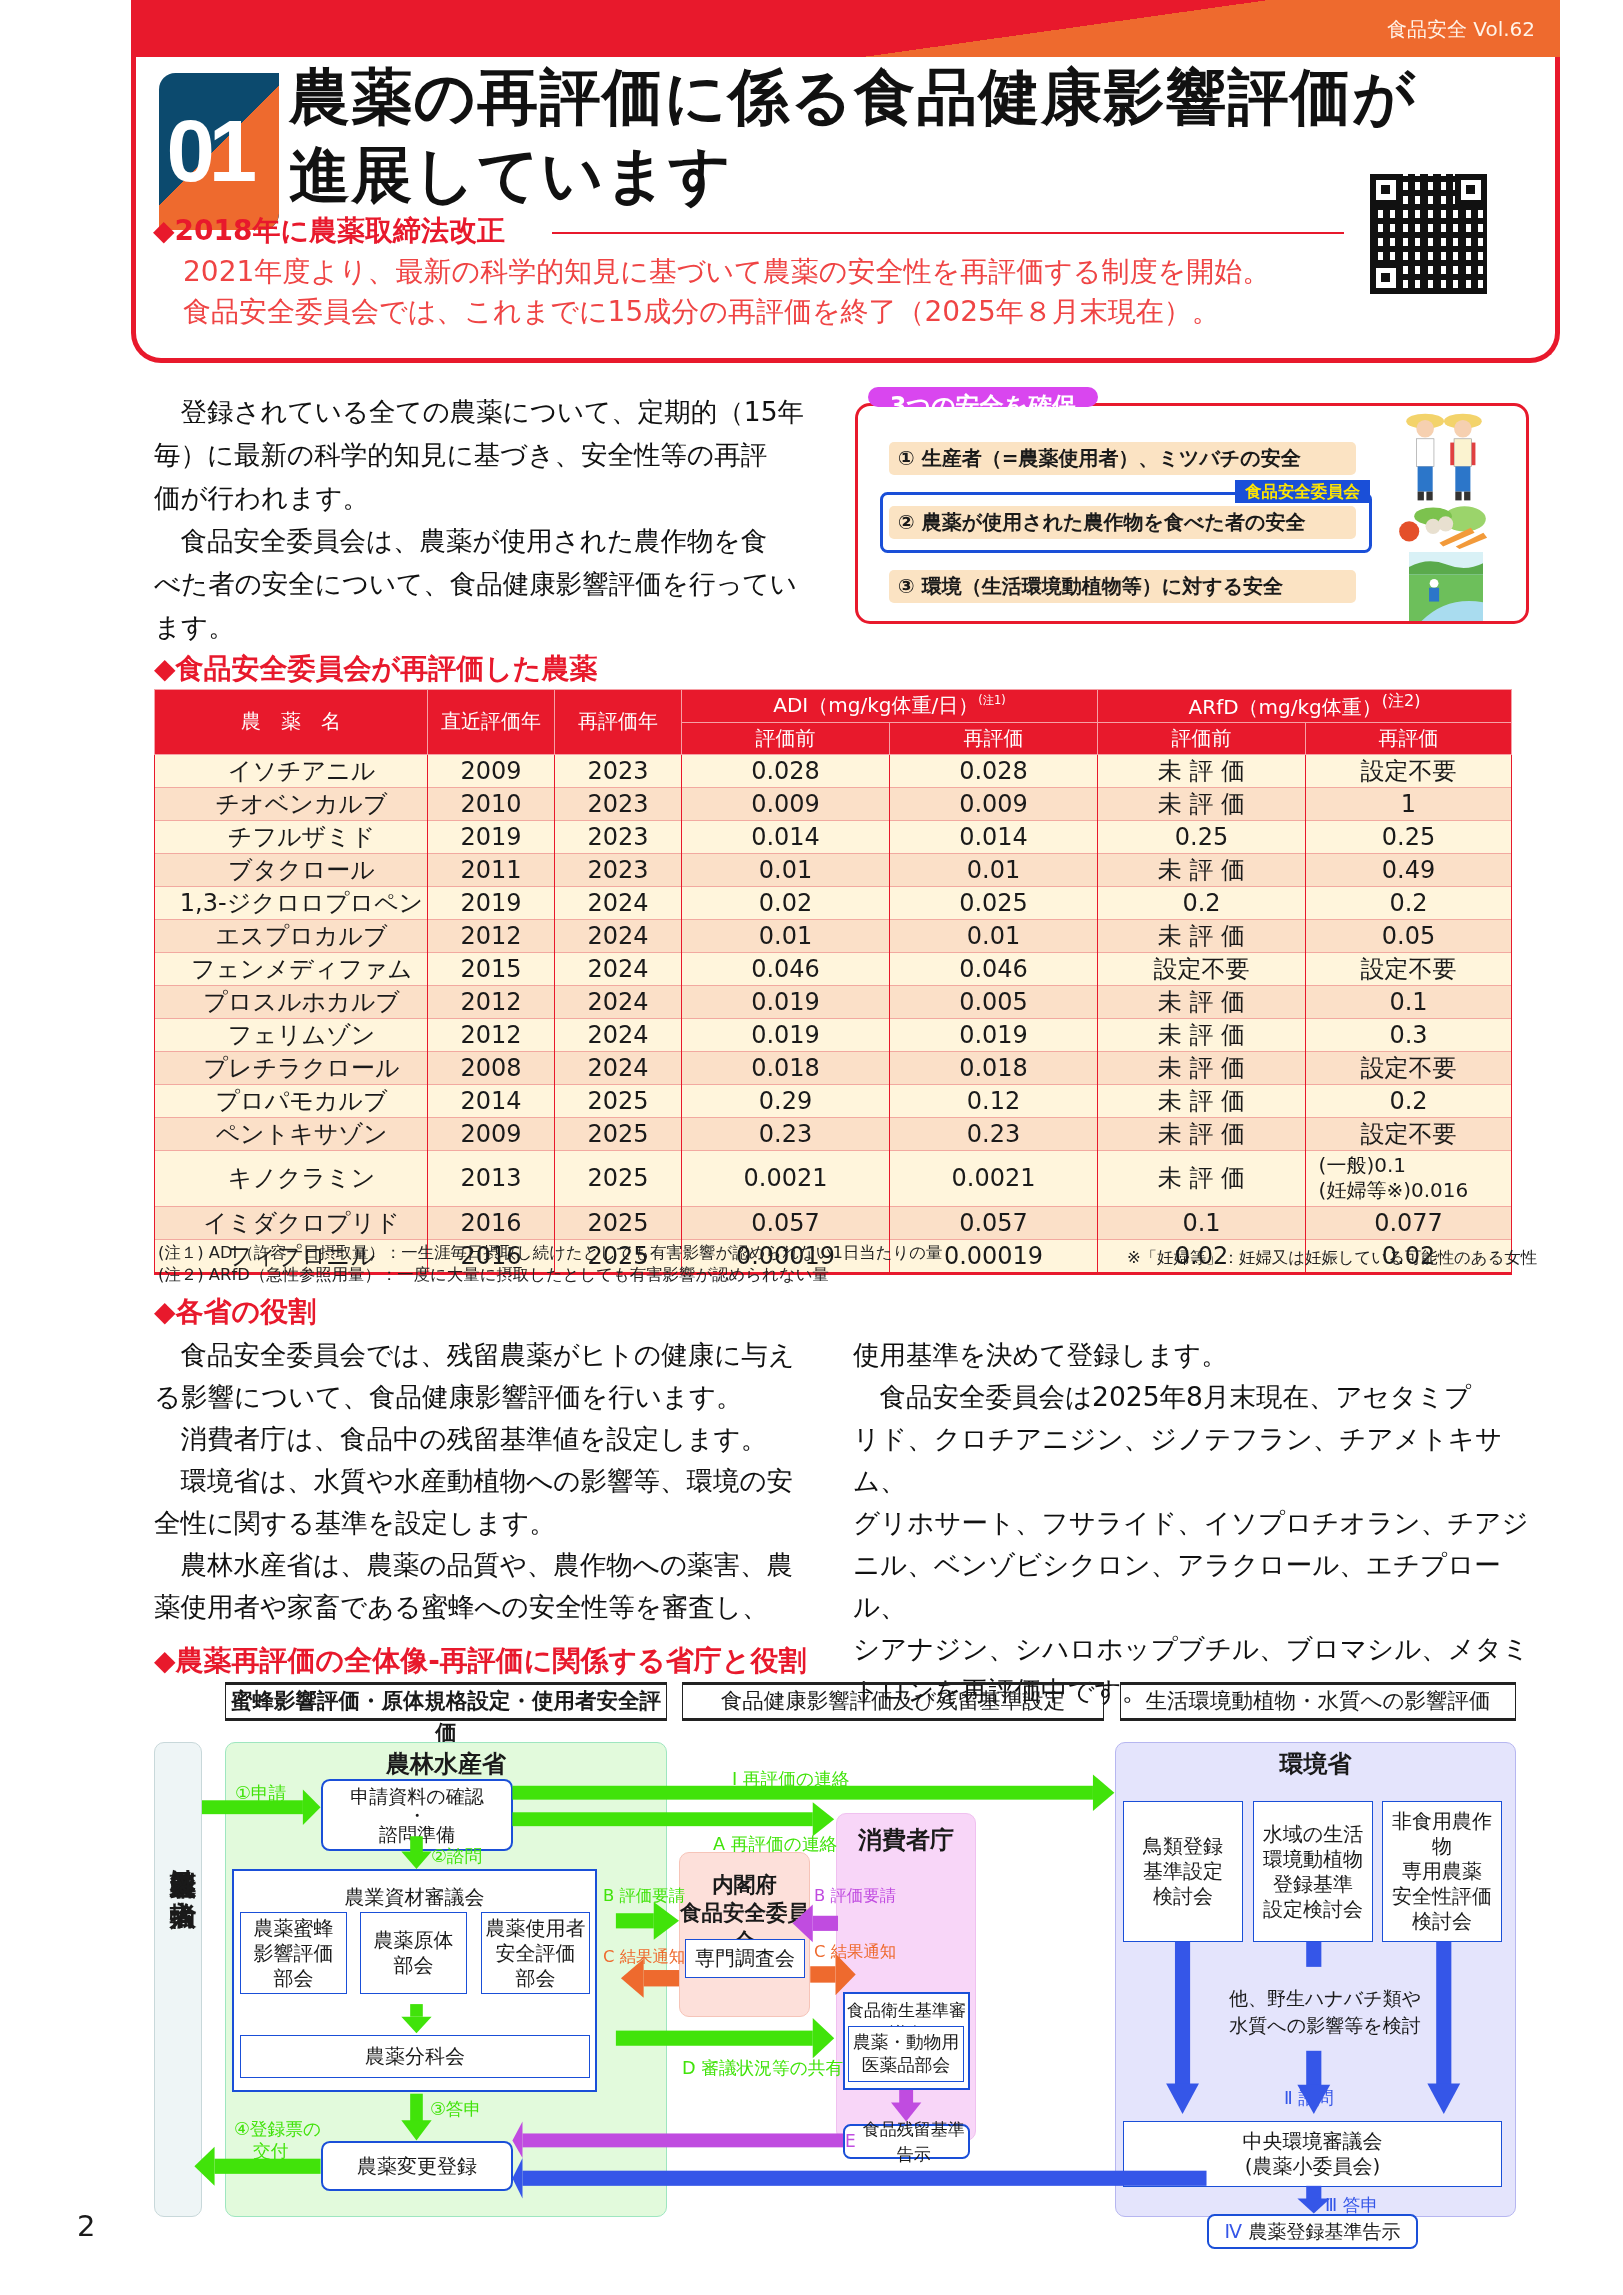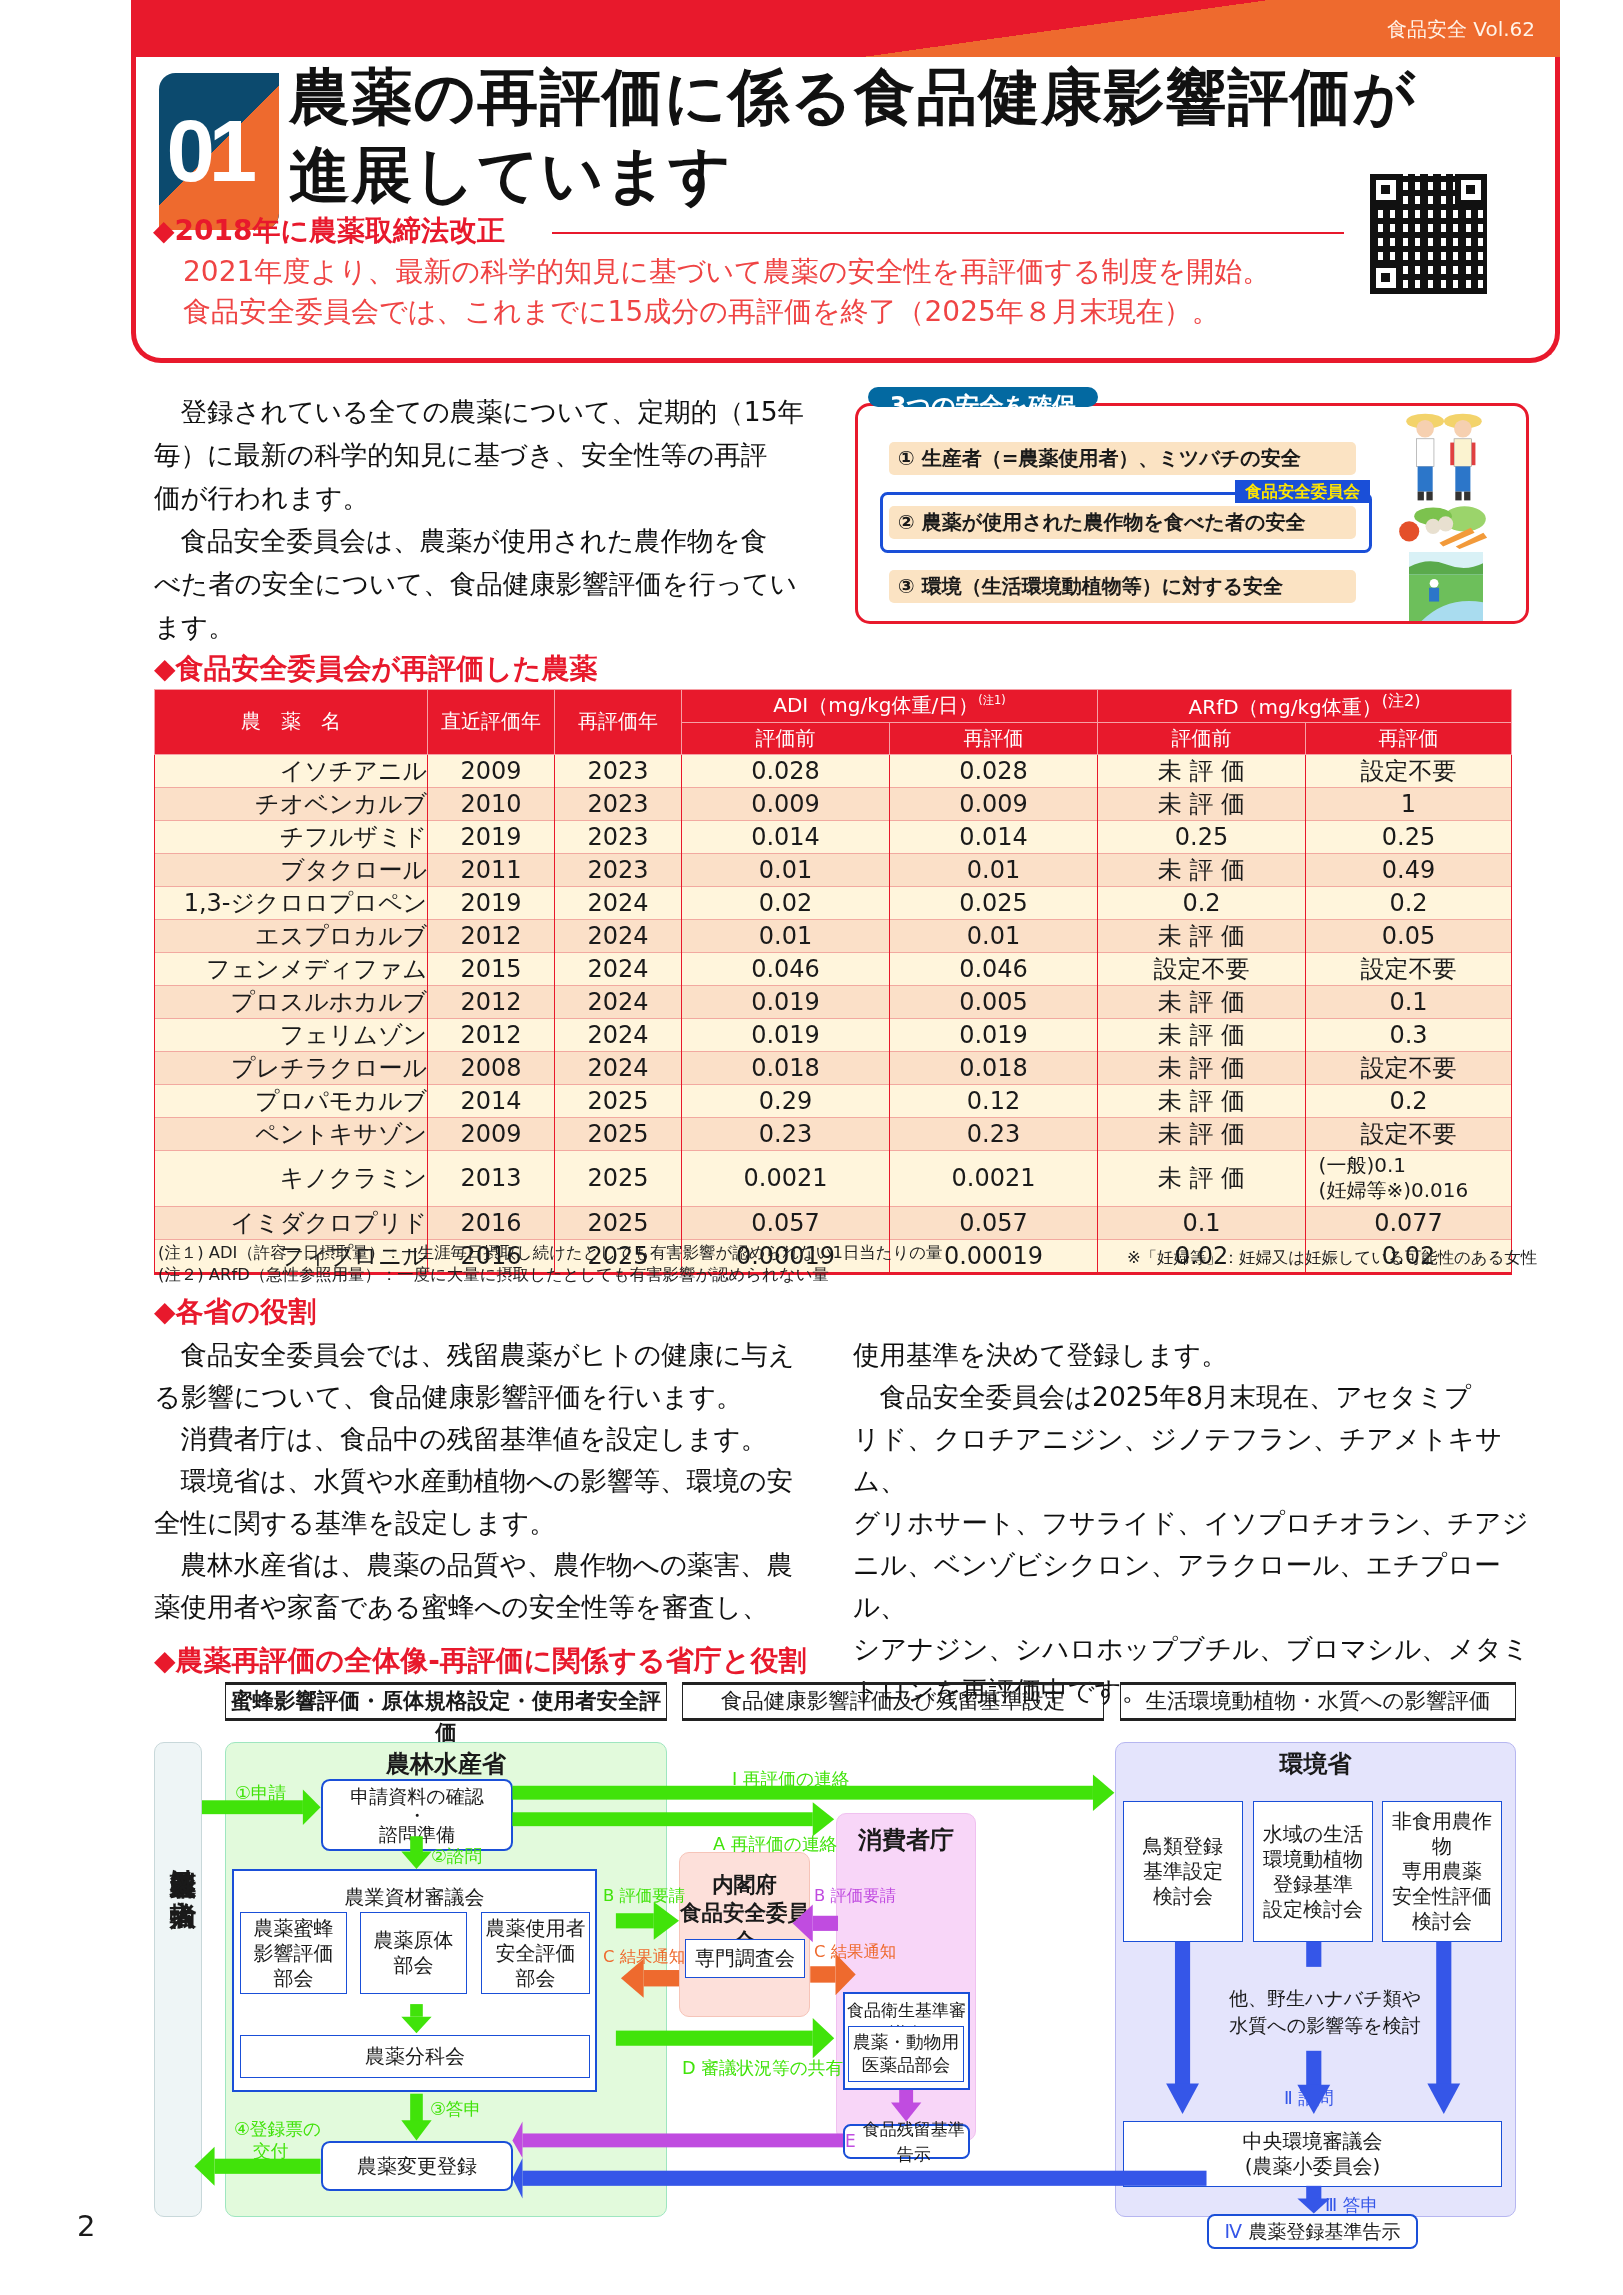--- a/index.html
+++ b/index.html
@@ -18,32 +18,32 @@
   .lead{left:183px;top:252px;font-size:28px;line-height:40px;color:#ef4444;}
   .qr{left:1370px;top:174px;width:117px;height:120px;background:
       repeating-linear-gradient(90deg,#111 0 7.6px,#fff 7.6px 12.6px),
       repeating-linear-gradient(0deg,#111 0 6.3px,#fff 6.3px 14px);background-blend-mode:darken;}
   .qr .f{position:absolute;width:32px;height:32px;border:6.3px solid #111;background:#fff;box-sizing:border-box;}
   .qr .f:after{content:"";position:absolute;left:5px;top:5px;width:8.8px;height:8.8px;background:#111;}
   
   .para{font-size:26.5px;line-height:43px;color:#111;}
   
   .safe-box{left:855px;top:403px;width:674px;height:221px;border:3.8px solid #e8192c;border-radius:15px;}
-  .safe-tag{left:868px;top:387px;width:230px;height:20px;background:#0369a1;border-radius:19px;color:#fff;font-size:24px;font-weight:bold;text-align:center;line-height:38px;}
+  .safe-tag{left:868px;top:387px;width:230px;height:20px;background:#d946ef;border-radius:19px;color:#fff;font-size:24px;font-weight:bold;text-align:center;line-height:38px;}
   .safe-item{left:889px;width:467px;height:33px;background:#fbe3c3;border-radius:5px;font-size:20px;font-weight:bold;line-height:33px;padding-left:8.8px;}
   .fsc-frame{left:880px;top:492px;width:492px;height:61px;border:3.8px solid #1a4fd8;border-radius:7.6px;}
   .fsc-tag{left:1235px;top:480px;width:135px;height:23px;background:#1a4fd8;color:#ffe500;font-size:16.4px;font-weight:bold;text-align:center;line-height:23px;}
   .illus{border-radius:3.8px;}
   
   .sec-h{font-size:28px;font-weight:bold;color:#e8192c;}
   
   table.pt{position:absolute;left:154px;top:689px;width:1358px;border-collapse:collapse;font-size:24px;}
   .pt th{background:#e8192c;color:#fff;font-weight:normal;border:1.3px solid #f6a0a6;height:29px;font-size:20px;}
   .pt td{border-left:1.3px solid #e8192c;border-right:1.3px solid #e8192c;border-top:1.9px solid #f2a9a0;height:28px;text-align:center;padding:0;}
-  .pt td.nm{text-align:right;padding-left:21px;}
+  .pt td.nm{text-align:center;padding-left:21px;}
   .pt tr.odd td{background:#fff5dc;}
   .pt tr.even td{background:#fbe0c8;}
   .pt tr:last-child td{border-bottom:3.8px solid #e8192c;}
   .note{font-size:16.4px;color:#222;}
   
   .hd-box{top:1682px;height:39px;border:1.9px solid #222;border-top-width:3.8px;border-bottom-width:3.8px;font-size:21.5px;text-align:center;line-height:32px;}
   .panel{border-radius:10px;}
   .node{background:#fff;border:2.5px solid #1a4fd8;text-align:center;font-size:20px;line-height:25px;display:flex;flex-direction:column;justify-content:center;align-items:center;}
   .lbl-g{color:#41e30a;font-size:17.7px;}
   .lbl-o{color:#ee6a2e;font-size:17.7px;}

